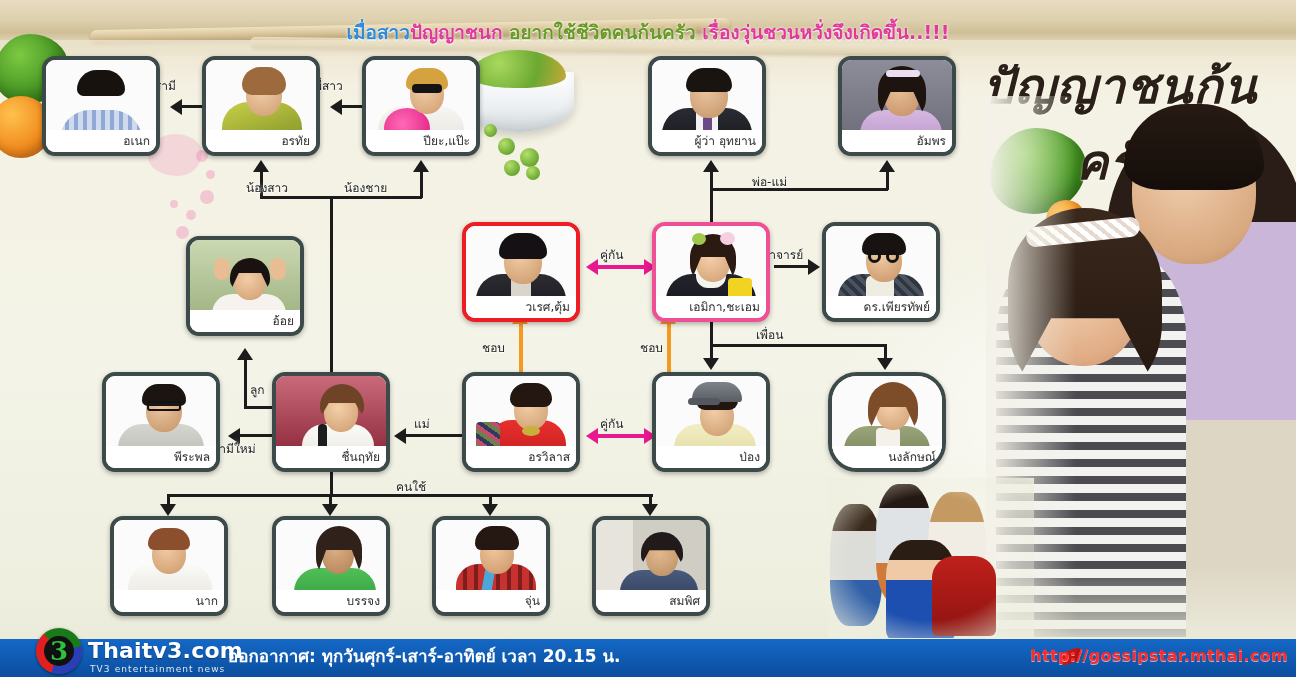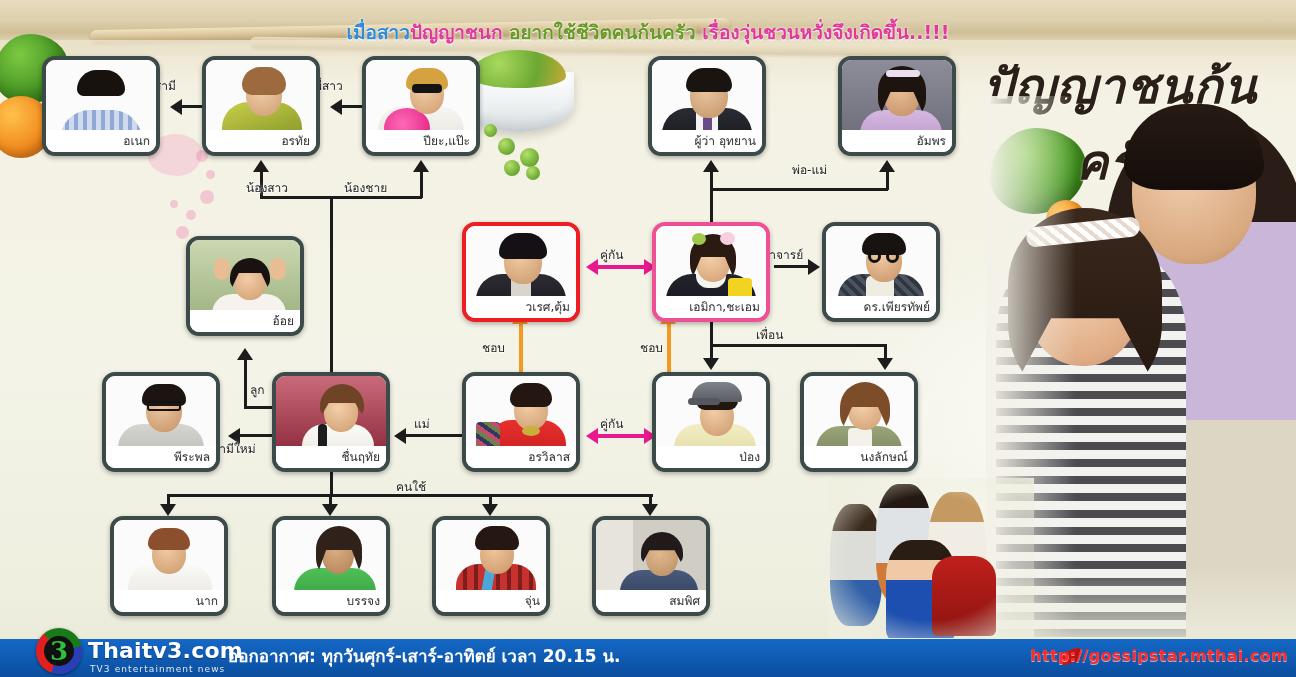--- a/index.html
+++ b/index.html
@@ -375,21 +375,21 @@
   <div class="arrow down" style="left:322px;top:504px;"></div>
   <div class="ln v" style="left:489px;top:494px;height:12px;"></div>
   <div class="arrow down" style="left:482px;top:504px;"></div>
   <div class="ln v" style="left:649px;top:494px;height:12px;"></div>
   <div class="arrow down" style="left:642px;top:504px;"></div>
 
   <div class="rel" style="left:154px;top:76px;">สามี</div>
   <div class="rel" style="left:314px;top:76px;">พี่สาว</div>
   <div class="rel" style="left:246px;top:178px;">น้องสาว</div>
   <div class="rel" style="left:344px;top:178px;">น้องชาย</div>
-  <div class="rel" style="left:752px;top:160px;margin-left:40px;">พ่อ-แม่</div>
+  <div class="rel" style="left:752px;top:172px;">พ่อ-แม่</div>
   <div class="rel" style="left:600px;top:245px;">คู่กัน</div>
   <div class="rel" style="left:762px;top:245px;">อาจารย์</div>
   <div class="rel" style="left:756px;top:325px;">เพื่อน</div>
   <div class="rel" style="left:482px;top:338px;">ชอบ</div>
   <div class="rel" style="left:640px;top:338px;">ชอบ</div>
   <div class="rel" style="left:250px;top:380px;">ลูก</div>
   <div class="rel" style="left:212px;top:439px;">สามีใหม่</div>
   <div class="rel" style="left:414px;top:414px;">แม่</div>
   <div class="rel" style="left:600px;top:414px;">คู่กัน</div>
   <div class="rel" style="left:396px;top:477px;">คนใช้</div>
@@ -525,21 +525,21 @@
     <div class="photo">
       <div class="p-body" style="left:18px;top:48px;width:82px;height:42px;background:linear-gradient(180deg,#f2eec4,#ded79c);border-radius:24px 24px 0 0;"></div>
       <div class="p-head" style="left:44px;top:20px;width:34px;height:40px;background:radial-gradient(circle at 42% 40%,#f1cca6,#d5a67a 75%,#b7885d);"></div>
       <div class="p-hair" style="left:40px;top:16px;width:42px;height:18px;border-radius:10px;background:#221710;"></div>
       <div class="p-hair" style="left:36px;top:6px;width:50px;height:20px;border-radius:22px 22px 4px 4px;background:linear-gradient(180deg,#7e8289,#5a5e64);"></div>
       <div class="p-hair" style="left:32px;top:22px;width:32px;height:7px;border-radius:6px;background:#55585e;"></div>
     </div>
     <div class="nm">ป่อง</div>
   </div>
 
-  <div class="node" style="left:800px;top:372px;">
+  <div class="node" style="left:828px;top:372px;border-radius:29px;">
     <div class="photo">
       <div class="p-body" style="left:12px;top:50px;width:86px;height:40px;background:linear-gradient(180deg,#9aa57a,#737e56);border-radius:24px 24px 0 0;"></div>
       <div class="p-body" style="left:44px;top:52px;width:24px;height:30px;background:#f3f1ea;border-radius:4px;"></div>
       <div class="p-head" style="left:44px;top:14px;width:34px;height:40px;background:radial-gradient(circle at 42% 40%,#f4d0ab,#d8a97e 75%,#ba8b61);"></div>
       <div class="p-hair" style="left:36px;top:6px;width:50px;height:52px;border-radius:25px 25px 38% 38%;background:#7d4d2a;clip-path:polygon(0 0,100% 0,100% 100%,76% 48%,24% 48%,0 100%);"></div>
     </div>
     <div class="nm">นงลักษณ์</div>
   </div>
 
   <div class="node" style="left:110px;top:516px;">

